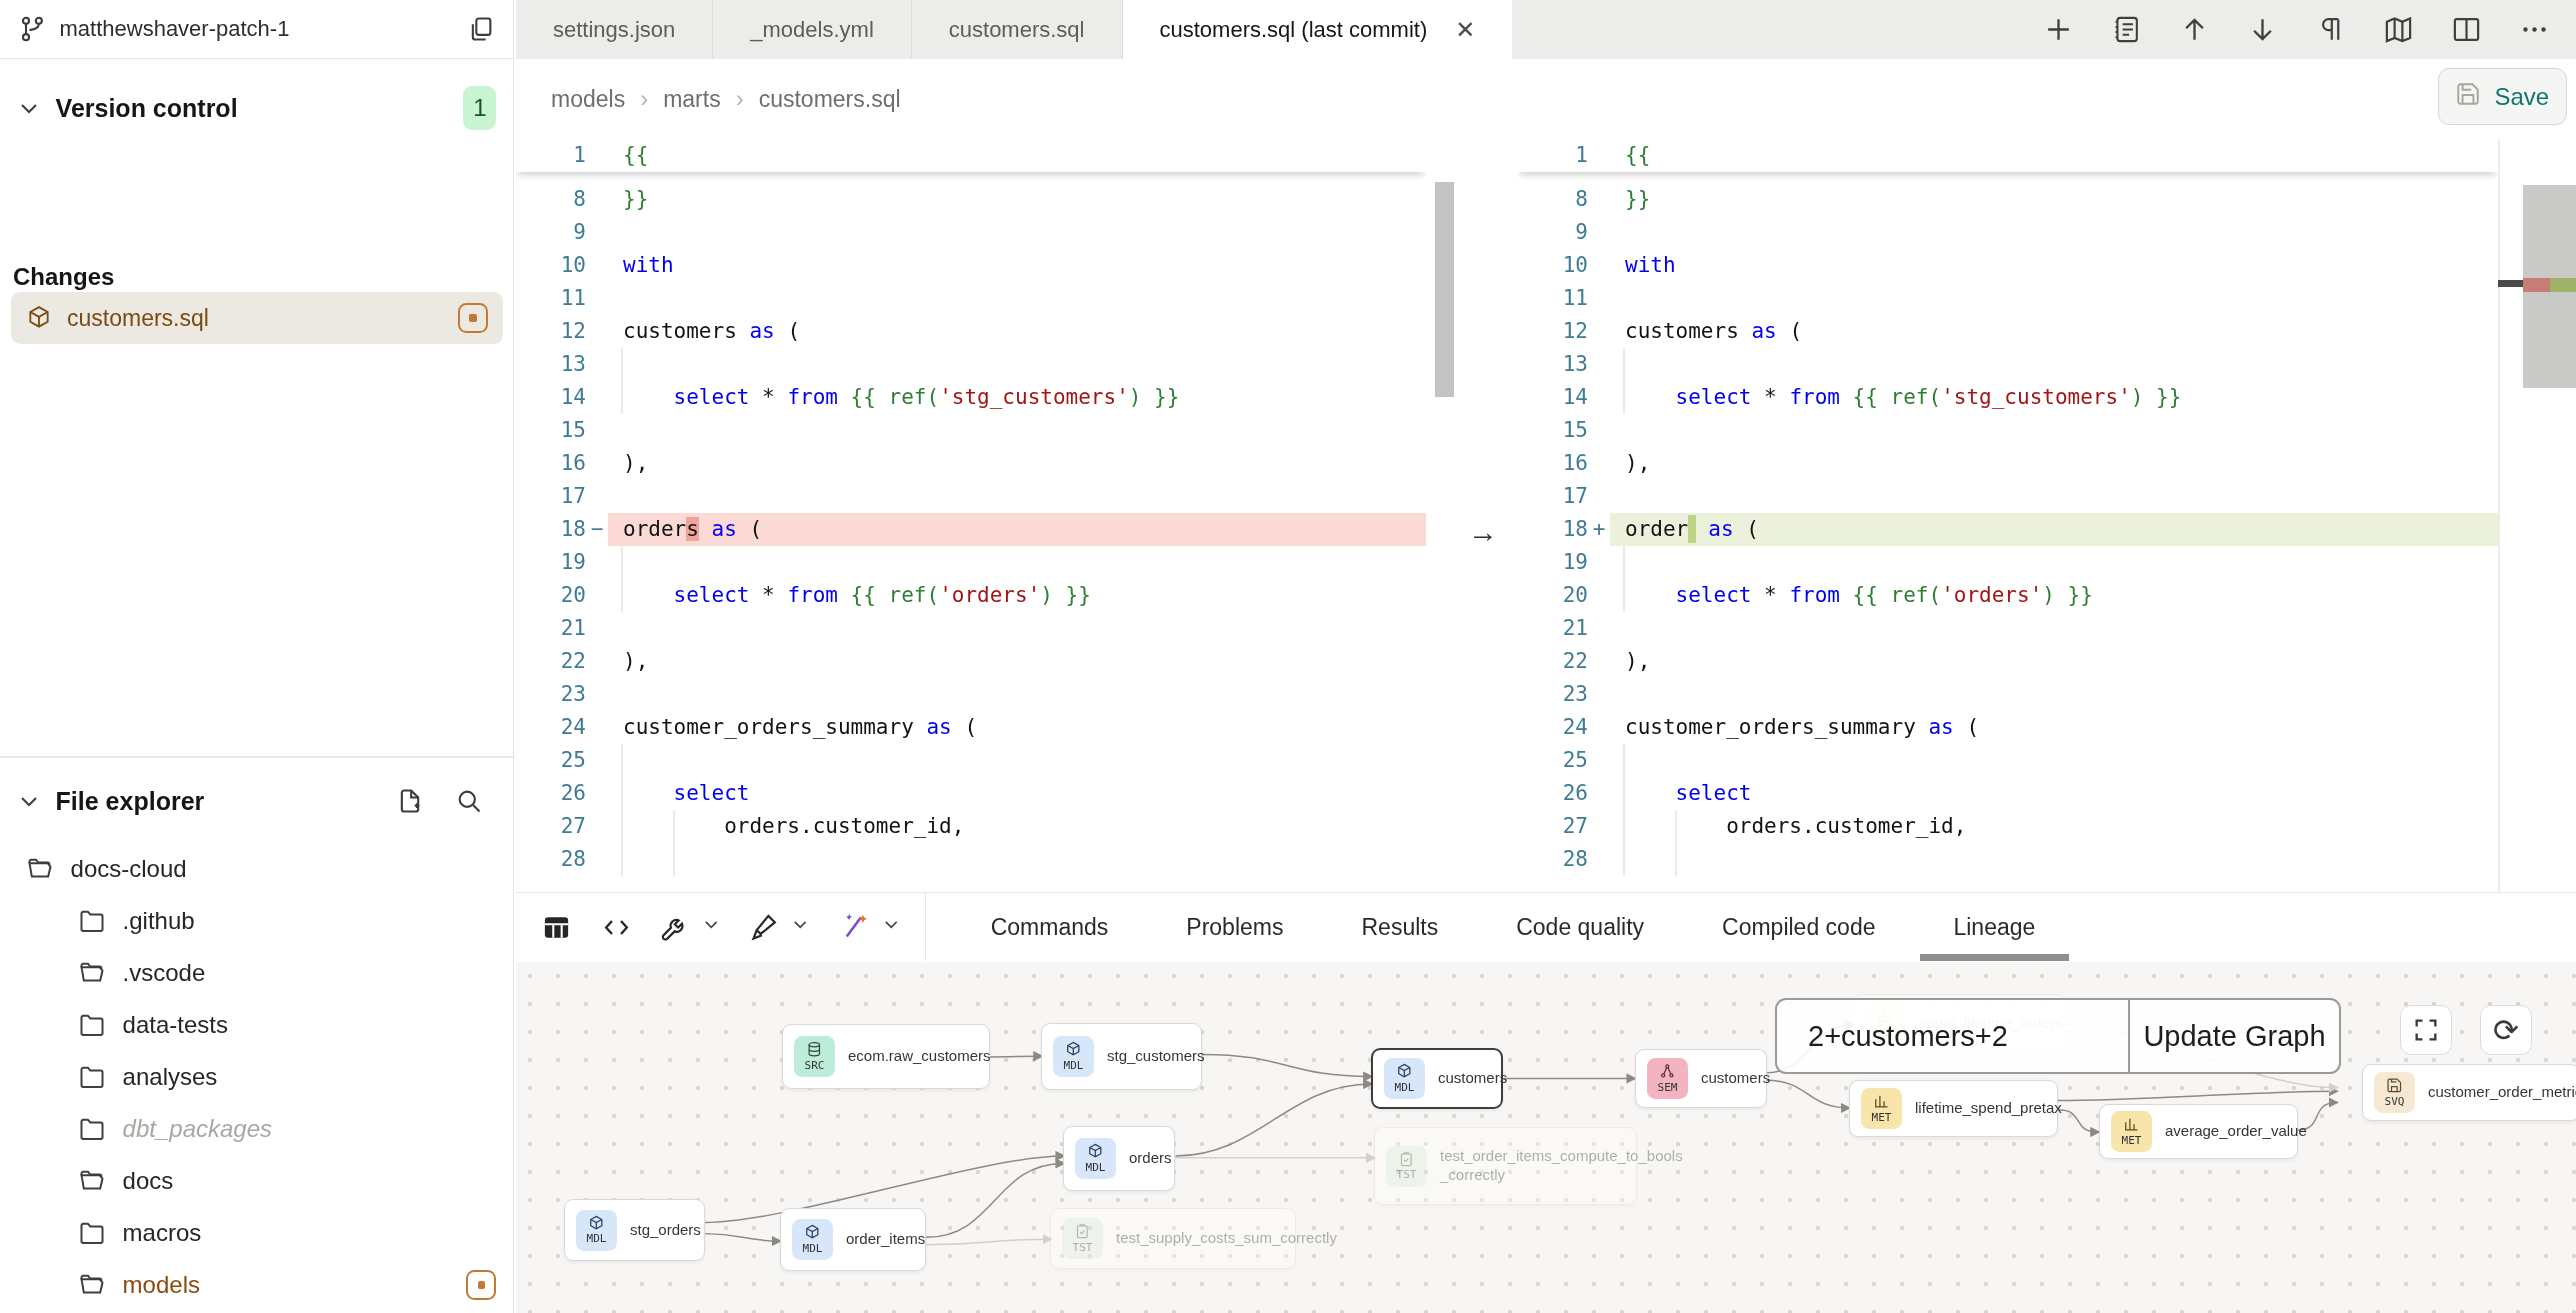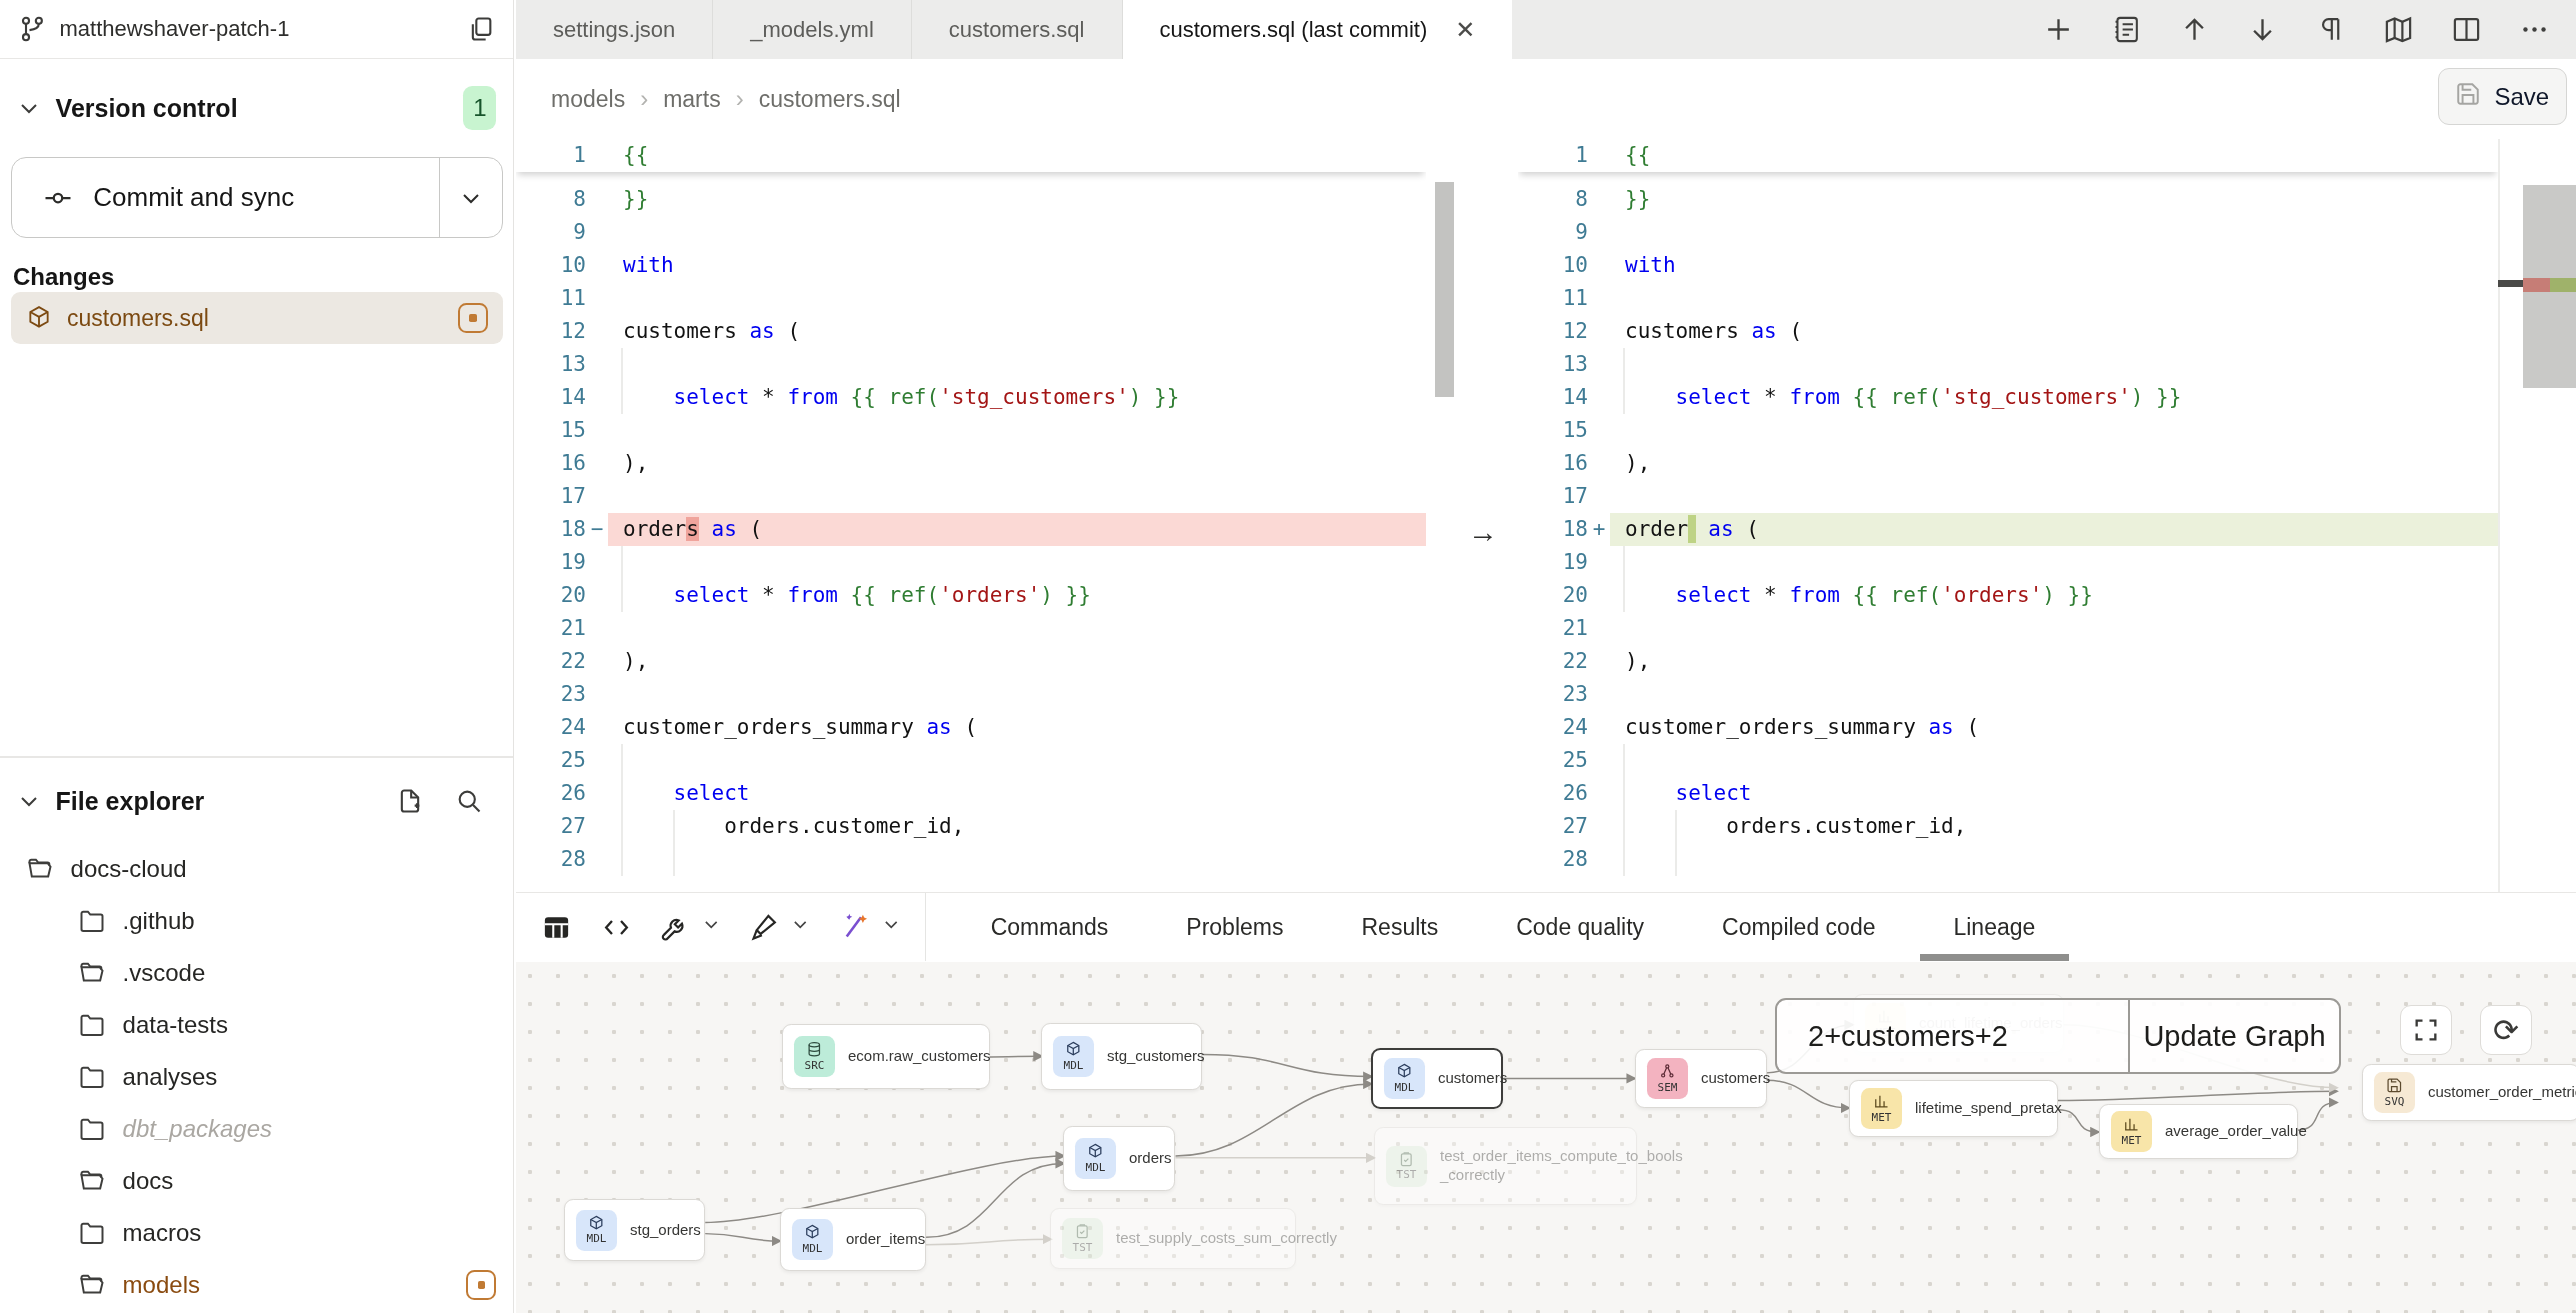--- a/index.html
+++ b/index.html
@@ -39,21 +39,21 @@
   .tab.active { background:#fff; color:#161616; border-right:none;gap:28px; }
   .tab-close { font-size:24px; color:#4c4c4a; cursor:pointer; }
   .tab-actions { margin-left:auto; display:flex; align-items:center; gap:37px; padding-right:26px; color:#3f3f3d; }
   .tab-actions .icon-btn { font-size:31px; }
 
   
   .main { position:absolute; left:516px; top:59px; width:2060px; height:833px; background:#fff; }
   .breadcrumb { position:absolute; left:35px; top:0; height:80px; display:flex; align-items:center; gap:15px; font-size:23px; color:#6e6e6a; }
   .breadcrumb .crumb { cursor:pointer; }
   .breadcrumb .bc-sep { color:#b3b3b0; font-size:24px; }
-  .save-btn { position:absolute; right:9.2px; top:9.2px; width:129px; height:57px; border:1.8px solid #d6d6d4; border-radius:11px; background:#f5f5f4; color:#0f172a; font-size:24px; display:flex; align-items:center; justify-content:center; gap:13px; cursor:pointer; }
+  .save-btn { position:absolute; right:9.2px; top:9.2px; width:129px; height:57px; border:1.8px solid #d6d6d4; border-radius:11px; background:#f5f5f4; color:#0f766e; font-size:24px; display:flex; align-items:center; justify-content:center; gap:13px; cursor:pointer; }
 
   .diff { position:absolute; left:0; top:80px; width:2060px; height:754px; overflow:hidden; }
   .pane { position:absolute; top:0; bottom:0; overflow:hidden; background:#fff; }
   .pane-left { left:0; width:910px; }
   .pane-right { left:1002px; width:980px; }
   .code-row { position:relative; display:flex; height:33px; line-height:33px; font-family:"DejaVu Sans Mono", monospace; font-size:21px; }
   .code-row.sticky { position:relative; z-index:3; background:#fff; box-shadow:0 4.6px 6.5px -1.8px rgba(0,0,0,.18); margin-bottom:11px; }
   .num { width:70px; text-align:right; color:#3f7b94; flex:none; }
   .sign { width:22px; text-align:center; color:#3f7b94; flex:none; }
   .code { flex:1; position:relative; padding-left:15px; white-space:pre; color:#121212; }
@@ -129,36 +129,20 @@
     <div class="vc-head">
       <span class="icon-btn">
         <svg width="24" height="24" viewBox="0 0 24 24" fill="none" stroke="#3c3c3a" stroke-width="2">
             <path d="M5 9l7 7 7-7"></path>
           </svg>
       </span>
       <span class="vc-title">Version control</span>
       <span class="vc-badge">1</span>
     </div>
 
-    <div class="commit-btn">
-      <div class="commit-main">
-        <span class="icon-btn">
-          <svg width="30" height="30" viewBox="0 0 24 24" fill="none" stroke="#2c2c2a" stroke-width="1.8">
-            <circle cx="12" cy="12" r="3.4"></circle>
-              <path d="M2 12h6.6M15.4 12H22"></path>
-          </svg>
-        </span>
-        <span>Commit and sync</span>
-      </div>
-      <div class="commit-caret">
-        <svg width="24" height="24" viewBox="0 0 24 24" fill="none" stroke="#2c2c2a" stroke-width="2">
-            <path d="M5 9l7 7 7-7"></path>
-          </svg>
-      </div>
-    </div>
 
     <div class="changes-label">Changes</div>
     <div id="changes-list">
         <div class="change-row">
           <span class="icon-btn">
             <svg width="26" height="26" viewBox="0 0 24 24" fill="none" stroke="#7c4a12" stroke-width="1.7">
               <path d="M12 2l8 4.5v9L12 20l-8-4.5v-9z"></path>
               <path d="M4 6.5l8 4.5 8-4.5M12 11v9"></path>
             </svg>
           </span>

